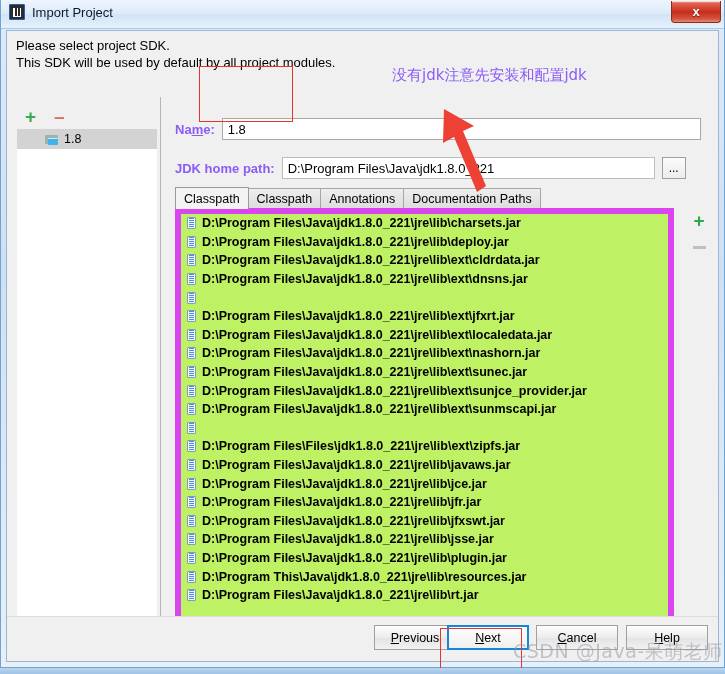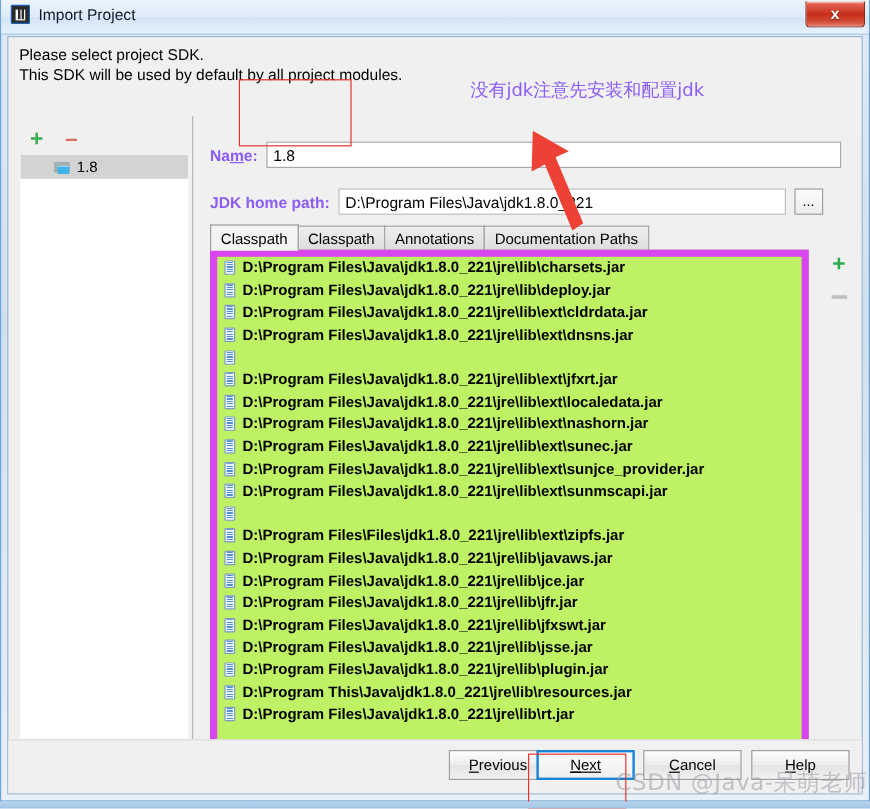--- a/index.html
+++ b/index.html
@@ -602,21 +602,21 @@
 
       <div class="cp-side">
         <span class="tb-plus">+</span>
         <span class="tb-minus-disabled"></span>
       </div>
 
       <div class="footer">
         <button class="btn" style="left:344px; top:8px;margin-left:23px;">
           <span><u>P</u>revious</span>
         </button>
-        <button class="btn focused" style="left:440px; top:8px;text-decoration:underline;">
+        <button class="btn focused" style="left:440px; top:8px;">
           <span><u>N</u>ext</span>
         </button>
         <button class="btn" style="left:529px; top:8px;">
           <span><u>C</u>ancel</span>
         </button>
         <button class="btn" style="left:619px; top:8px;text-align:center;">
           <span><u>H</u>elp</span>
         </button>
       </div>
 

